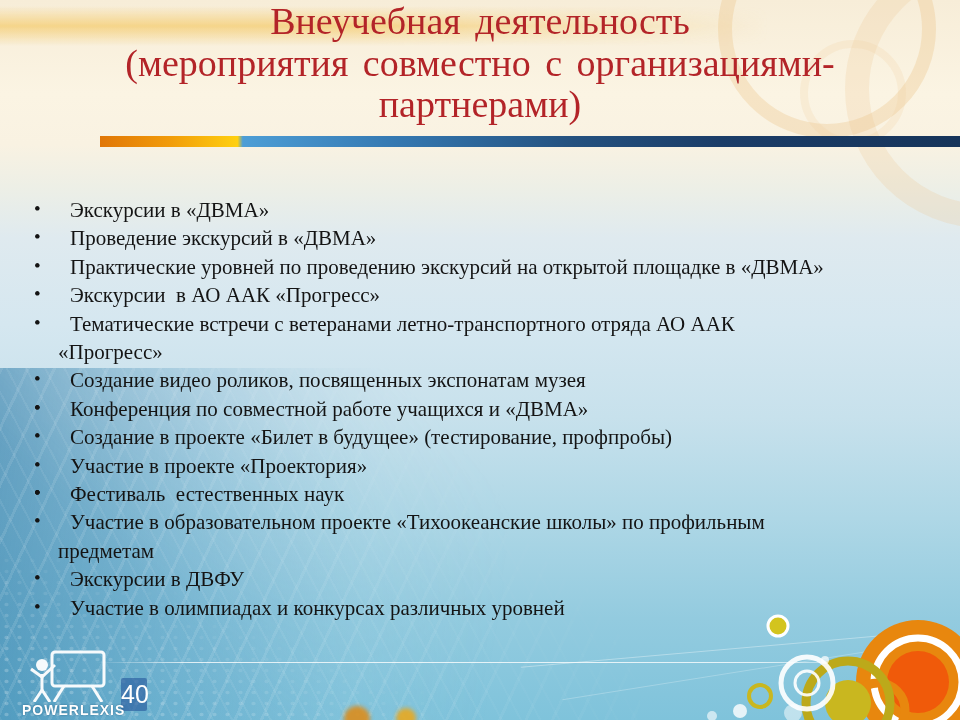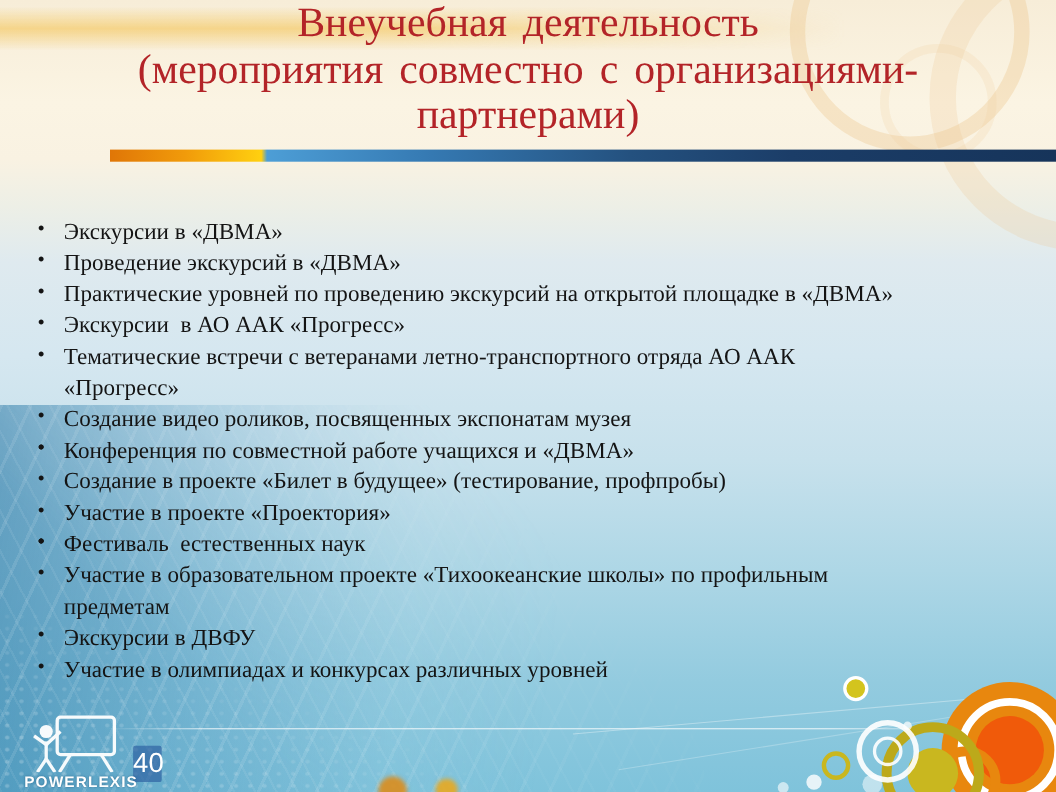--- a/index.html
+++ b/index.html
@@ -63,21 +63,21 @@
       #4D9ED6 16.6%, #3579B2 34%, #24517F 55%, #1B3D68 72%, #16345A 100%);
   }
   
   .bullets{
     position:absolute;left:30px;top:196px;width:905px;z-index:5;
     margin:0;padding:0;list-style:none;
     font-size:21px;line-height:28.4px;color:#141414;
   }
   .bullets li{position:relative;padding-left:28px;}
   .bullets .dot{position:absolute;left:4px;top:-1px;font-size:19px;}
-  .bullets .txt{white-space:pre-wrap;}
+  .bullets .txt{white-space:pre-wrap;margin-left:12px;}
   
   .page-badge{
     position:absolute;left:121px;top:678px;width:26px;height:33px;z-index:3;
     background:rgba(38,88,156,0.62);border-radius:2px;
     color:#fff;font-family:"Liberation Sans",sans-serif;font-size:25px;
     line-height:33px;text-align:center;
   }
   .logo{position:absolute;left:22px;top:650px;width:100px;height:68px;z-index:4;}
   .logo svg{display:block;}
   .logo-text{

